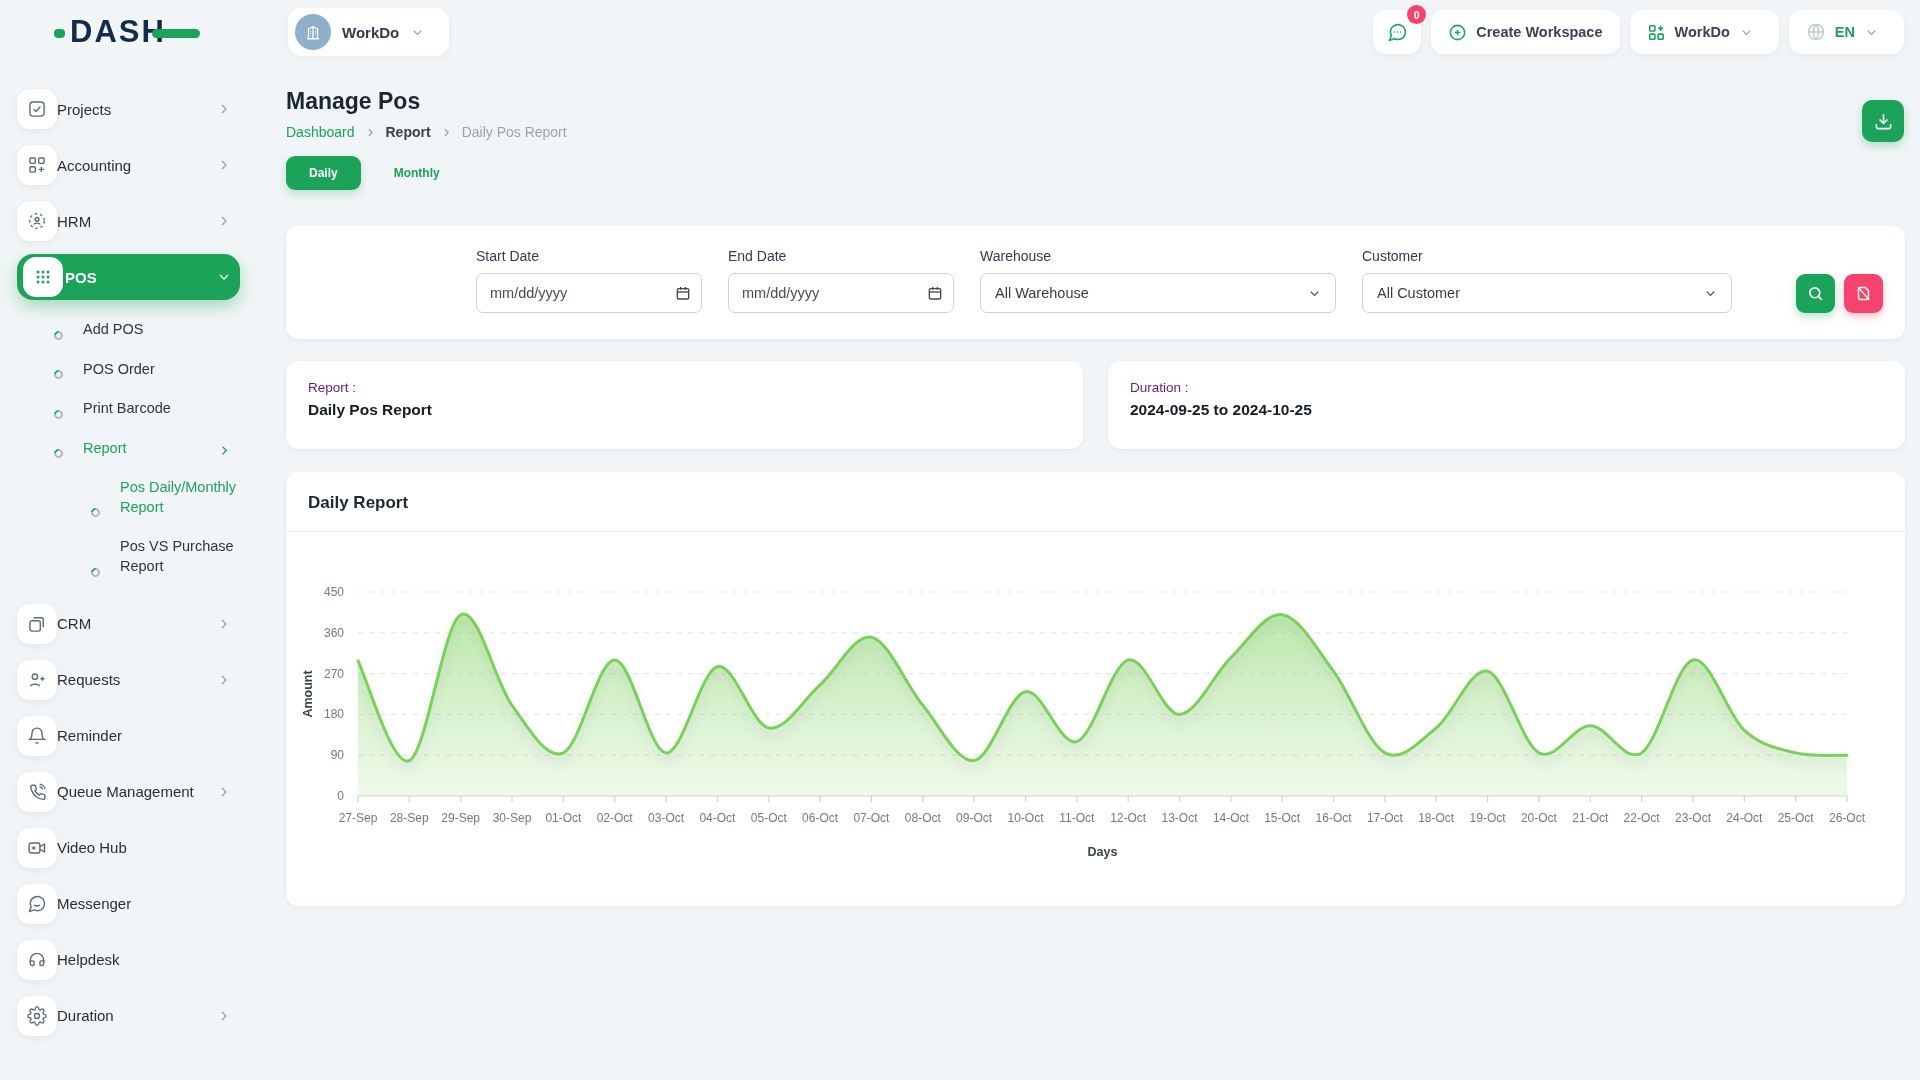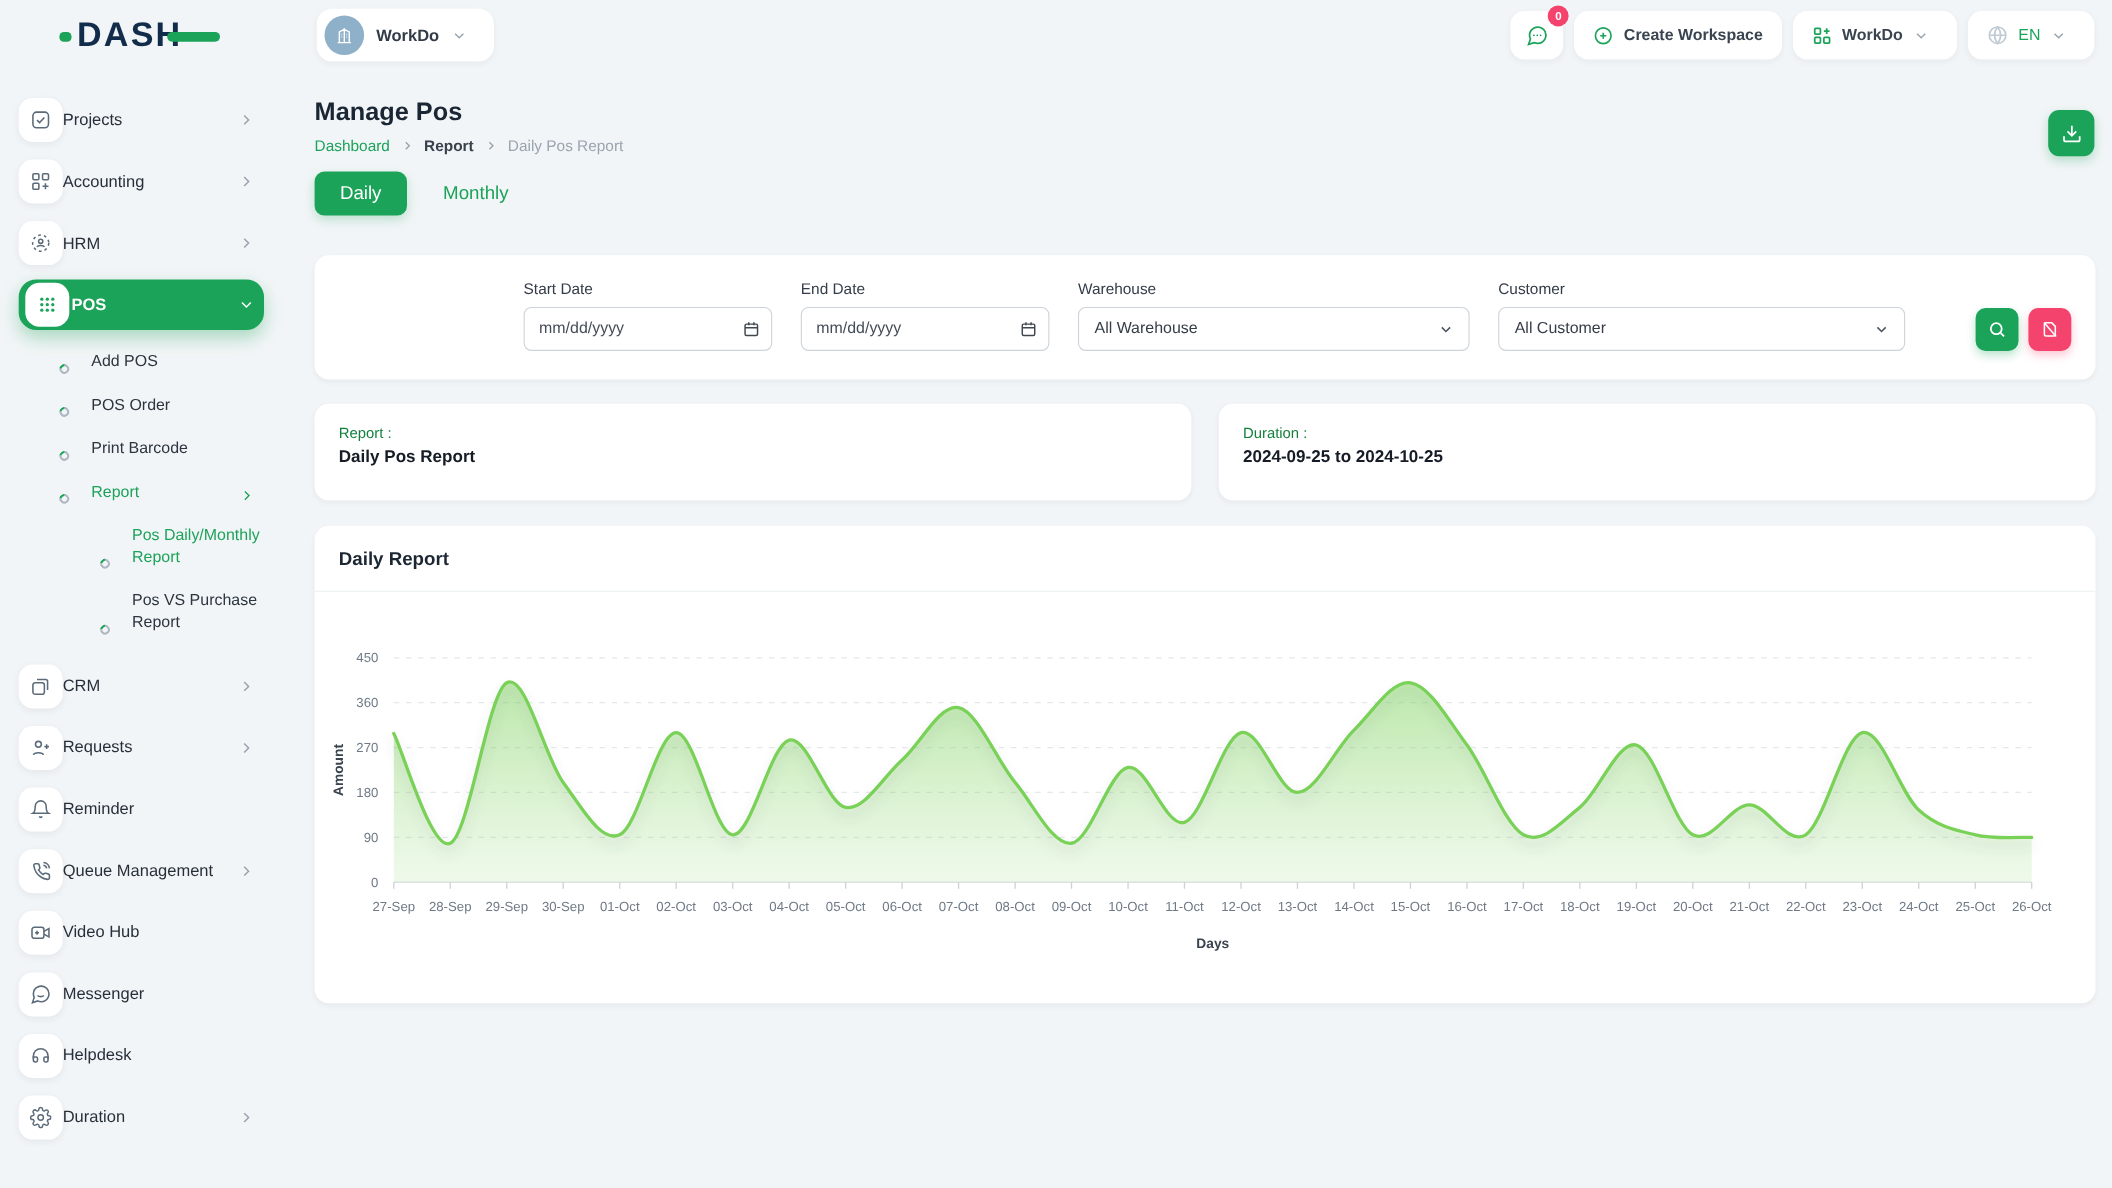--- a/index.html
+++ b/index.html
@@ -30,21 +30,21 @@
     box-shadow:0 2px 6px rgba(23,43,58,.05);font-family:inherit;}
   .avatar{width:36px;height:36px;border-radius:50%;background:#8fb0c9;display:flex;align-items:center;justify-content:center;}
   .ws-name{font-size:15px;font-weight:600;color:#323c49;}
   .hdr-right{position:absolute;right:16px;top:10px;display:flex;align-items:center;gap:10px;}
   .hbtn{height:44px;background:#fff;border:none;border-radius:13px;display:flex;align-items:center;gap:9px;
     padding:0 17px;cursor:pointer;box-shadow:0 2px 6px rgba(23,43,58,.05);font-family:inherit;
     font-size:14.5px;font-weight:600;color:#3a4450;}
   .hbtn.icon-only{width:48px;justify-content:center;padding:0;position:relative;}
   .badge{position:absolute;top:-5px;right:-5px;min-width:19px;height:19px;border-radius:10px;background:var(--danger);
     color:#fff;font-size:10.5px;font-weight:700;display:flex;align-items:center;justify-content:center;padding:0 4px;}
-  .lang-label{color:var(--green);font-weight:400;}
+  .lang-label{color:var(--green);font-weight:700;}
 
   
   .sidebar{position:fixed;top:64px;left:0;width:264px;height:1016px;padding:22px 24px 0 17px;}
   .side-item{display:flex;align-items:center;height:46px;margin-bottom:10px;cursor:pointer;border-radius:16px;}
   .tile{width:40px;height:40px;border-radius:13px;background:#fff;flex:none;display:flex;align-items:center;justify-content:center;
     color:var(--icon);box-shadow:0 2px 7px rgba(23,43,58,.07);}
   .side-label{flex:1;font-size:15px;font-weight:500;color:#272f3a;}
   .chev{color:#98a1ac;flex:none;margin-right:8px;}
   .side-item.active{background:var(--green);box-shadow:0 7px 16px rgba(28,163,90,.35);}
   .side-item.active .side-label{color:#fff;font-weight:700;margin-left:2px;}
@@ -65,21 +65,21 @@
   .page-title{font-size:23px;font-weight:700;color:#1b2635;}
   .crumbs{display:flex;align-items:center;gap:9px;margin-top:9px;font-size:14px;}
   .crumb-link{color:var(--green);cursor:pointer;text-decoration:none;}
   .crumb-mid{color:#39414d;font-weight:600;cursor:pointer;}
   .crumb-cur{color:#9aa4af;}
   .crumb-sep{color:#9aa4af;display:flex;}
   .dl-btn{position:absolute;right:1px;top:12px;width:42px;height:42px;border:none;border-radius:10px;
     background:var(--green);color:#fff;display:flex;align-items:center;justify-content:center;cursor:pointer;
     box-shadow:0 4px 10px rgba(28,163,90,.3);}
   .tabs{display:flex;align-items:center;gap:10px;margin-top:16px;}
-  .tab{border:none;border-radius:9px;padding:10px 23px;font-size:17px;font-weight:400;cursor:pointer;font-family:inherit;}
+  .tab{border:none;border-radius:9px;padding:10px 23px;font-size:12px;font-weight:700;cursor:pointer;font-family:inherit;}
   .tab.active{background:var(--green);color:#fff;box-shadow:0 4px 10px rgba(28,163,90,.25);}
   .tab.ghost{background:transparent;color:var(--green);}
 
   .card{background:var(--card);border-radius:13px;box-shadow:0 2px 5px rgba(25,39,52,.05);}
   .filter-card{margin-top:36px;padding:22px 22px 26px;}
   .filter-row{display:flex;gap:26px;margin-left:168px;align-items:flex-end;}
   .field label{display:block;font-size:14px;color:#333c48;margin-bottom:9px;}
   .ibox{position:relative;height:40px;}
   .ibox input{width:100%;height:40px;border:1px solid #ced3da;border-radius:7px;padding:0 38px 0 13px;
     font-family:inherit;font-size:14.5px;color:#3c4450;background:#fff;outline:none;}
@@ -91,21 +91,21 @@
   .selbox .tail-ic{color:#4a525e;}
   .w-date{width:226px;}.w-house{width:356px;}.w-cust{width:370px;}
   .filter-actions{margin-left:auto;display:flex;gap:9px;}
   .sq-btn{width:39px;height:39px;border:none;border-radius:9px;display:flex;align-items:center;justify-content:center;
     color:#fff;cursor:pointer;}
   .sq-btn.search{background:var(--green);box-shadow:0 4px 9px rgba(28,163,90,.3);}
   .sq-btn.reset{background:var(--danger);box-shadow:0 4px 9px rgba(244,67,108,.3);}
 
   .summary-row{display:flex;gap:25px;margin-top:22px;}
   .summary-card{flex:1;padding:19px 22px;height:88px;}
-  .sum-label{font-size:13.5px;color:#15803d;}
+  .sum-label{font-size:13.5px;color:#701a75;}
   .sum-value{font-size:15.5px;font-weight:700;color:#151c25;margin-top:6px;}
 
   .chart-card{margin-top:23px;padding:0 0 2px;}
   .chart-head{padding:21px 22px 18px;}
   .chart-title{font-size:17px;font-weight:700;color:#1d2633;}
   .divider{border-top:1px solid #edf0f2;}
   #chart-svg{width:100%;height:372px;}
   .tick{font:12px "Liberation Sans",sans-serif;fill:#6f7a86;}
   .axis{font:700 12.5px "Liberation Sans",sans-serif;fill:#39434e;}
 </style>

